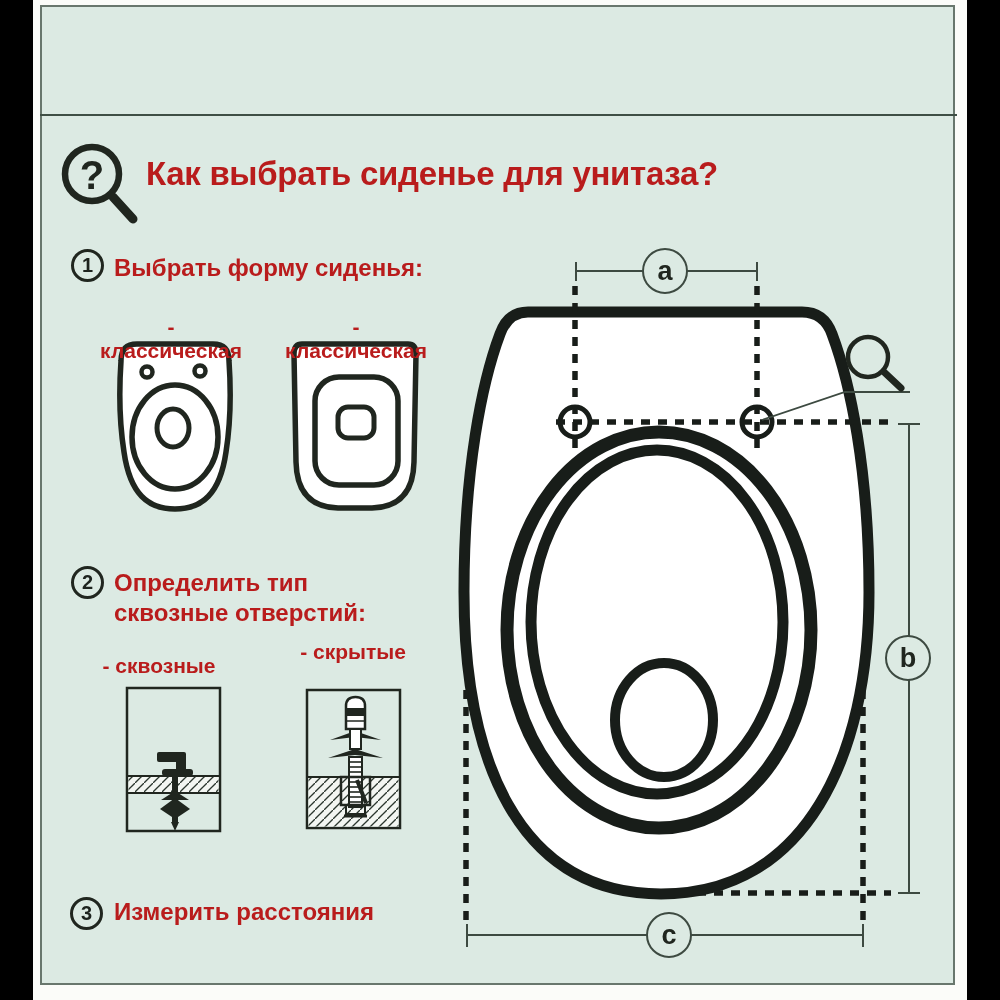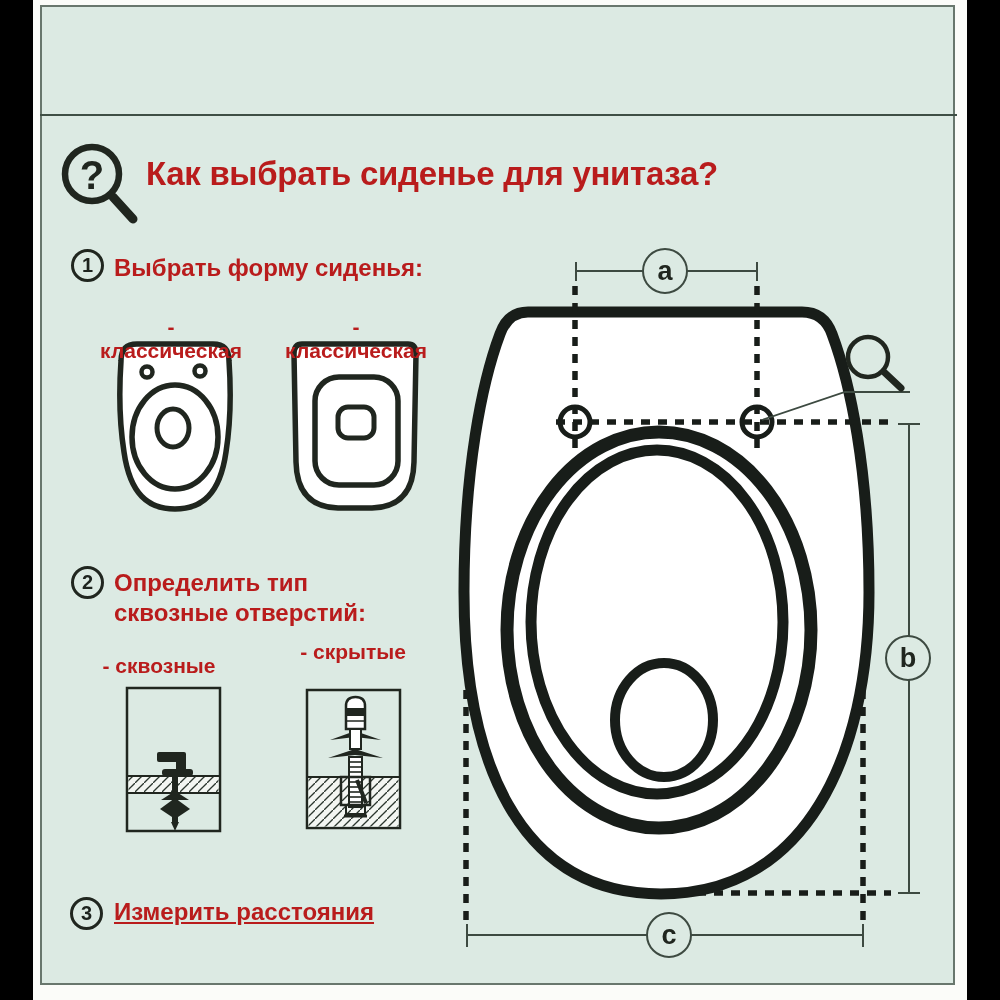--- a/index.html
+++ b/index.html
@@ -13,21 +13,21 @@
   .diagram-svg{position:absolute;left:0;top:0;width:1000px;height:1000px;}
   .txt{position:absolute;font-weight:bold;color:#b91c1c;}
   .title{left:146px;top:155px;font-size:33px;letter-spacing:-0.3px;}
   .step-badge{position:absolute;width:33px;height:33px;border:3.5px solid #20261f;border-radius:50%;
               box-sizing:border-box;display:flex;align-items:center;justify-content:center;
               font-weight:bold;font-size:20px;background:transparent;}
   .badge-1{left:71px;top:249px;} .badge-2{left:71px;top:566px;} .badge-3{left:70px;top:897px;}
   .step-text{font-size:24px;line-height:30px;}
   .step1-text{left:114px;top:253px;}
   .step2-text{left:114px;top:568px;}
-  .step3-text{left:114px;top:897px;text-decoration:underline;}
+  .step3-text{left:114px;top:897px;}
   .opt-label{font-size:21px;text-align:center;width:150px;}
   .lbl-classic{left:96px;top:315px;}
   .lbl-modern{left:281px;top:315px;}
   .lbl-through{left:84px;top:654px;}
   .lbl-hidden{left:278px;top:640px;}
   .dim-circle{position:absolute;width:46px;height:46px;border:2px solid #3d4a41;border-radius:50%;
               box-sizing:border-box;background:#dceae3;display:flex;align-items:center;justify-content:center;
               font-weight:bold;font-size:27px;color:#20261f;}
   .dim-a{left:642px;top:248px;} .dim-b{left:885px;top:635px;} .dim-c{left:646px;top:912px;}
   svg text.qmark{font-family:"Liberation Sans","DejaVu Sans",sans-serif;font-weight:bold;

